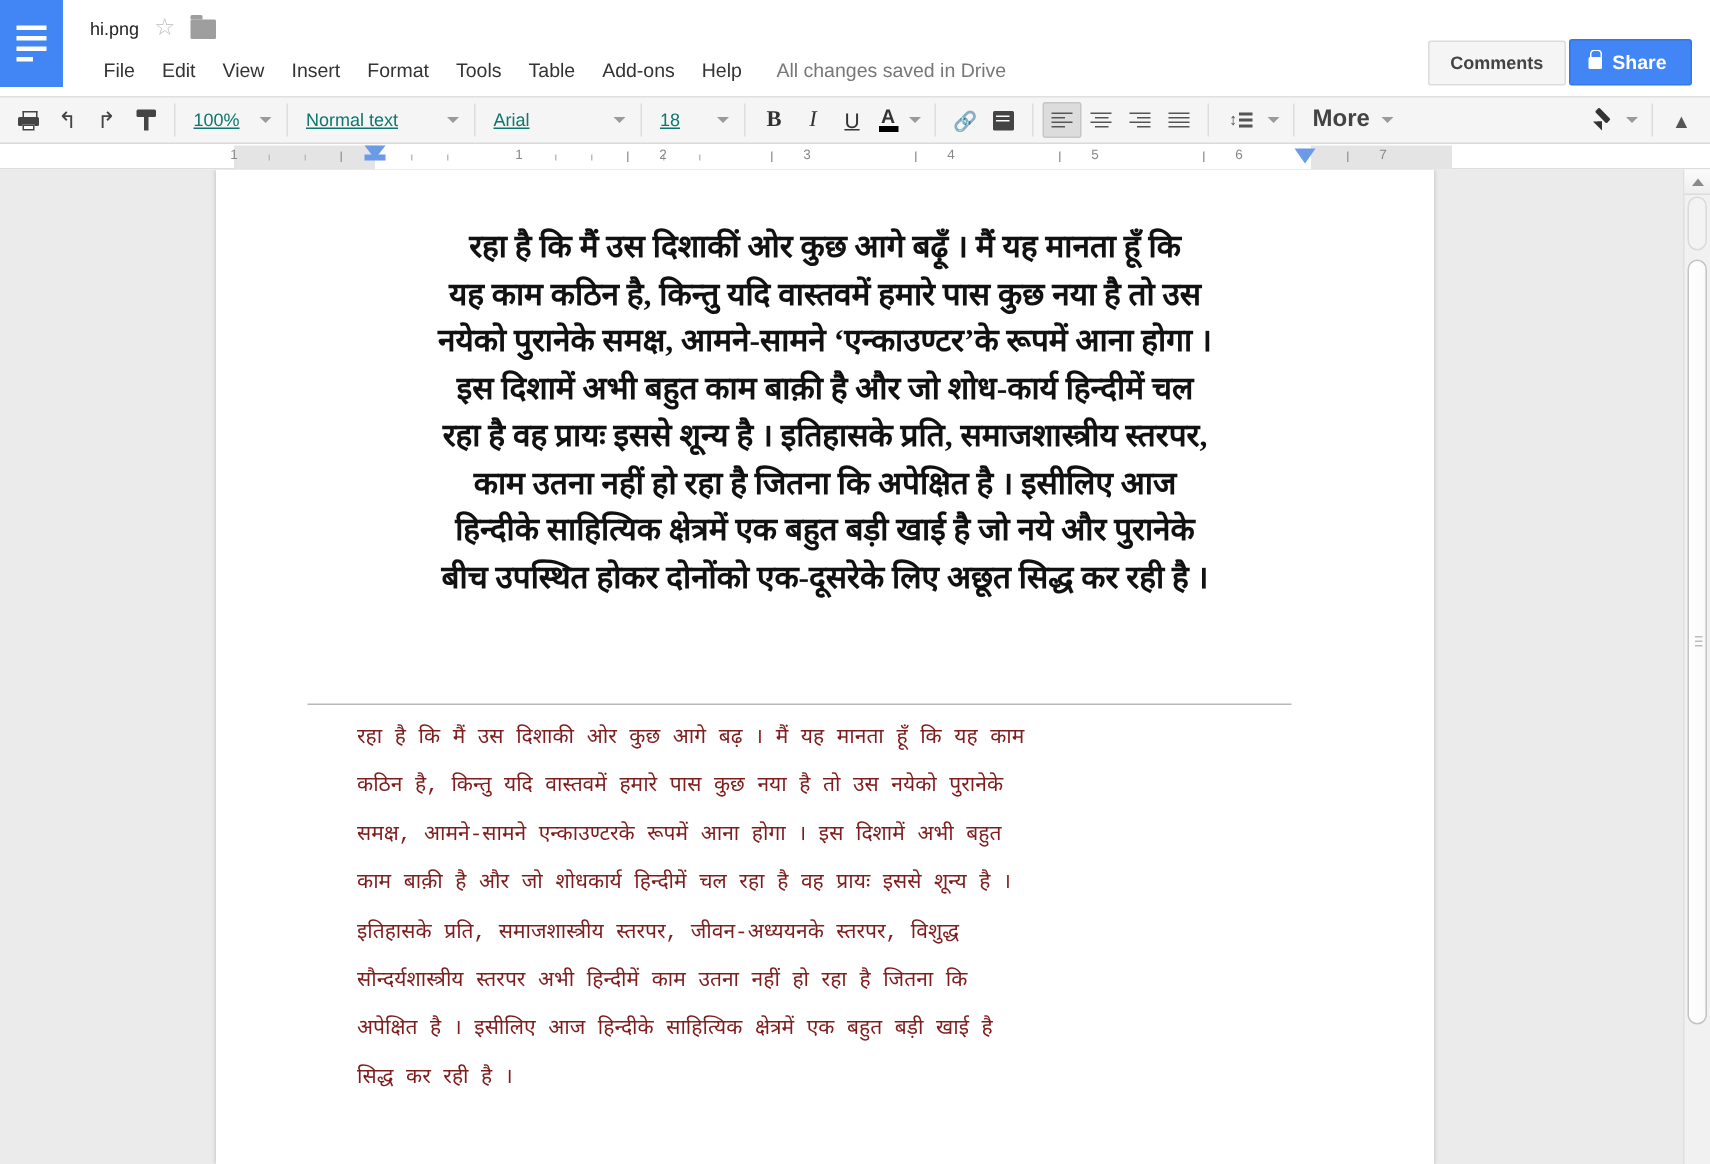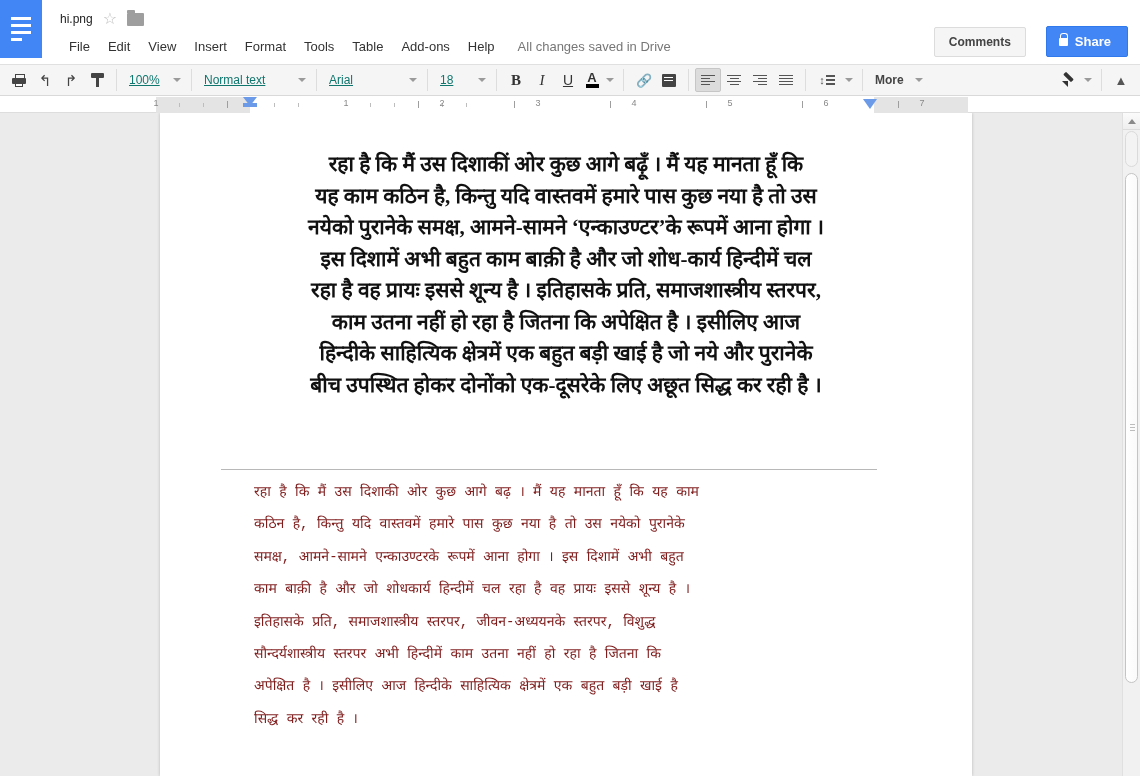--- a/index.html
+++ b/index.html
@@ -48,21 +48,21 @@
     display: flex; align-items: center; gap: 0px;
   }
   .menu-item {
     font-size: 13px; color: #333333; padding: 3px 9px; cursor: pointer; white-space: nowrap;
   }
   .save-state {
     font-size: 13px; color: #777777; margin-left: 14px; white-space: nowrap;
   }
 
   .header-actions {
-    position: absolute; right: 12px; top: 26px; display: flex; align-items: center; gap: 20px;
+    position: absolute; right: 12px; top: 26px; display: flex; align-items: center; gap: 2px;
   }
   .btn-comments {
     font-size: 12px; font-weight: bold; color: #444444;
     background: #f5f5f5; border: 1px solid #dcdcdc; border-radius: 2px;
     padding: 7px 14px; cursor: pointer; white-space: nowrap;
   }
   .btn-share {
     font-size: 13px; font-weight: bold; color: #ffffff;
     background: #4285f4; border: 1px solid #3079ed; border-radius: 2px;
     padding: 7px 16px 7px 12px; cursor: pointer; display: flex; align-items: center; gap: 7px;
@@ -91,21 +91,21 @@
   .tbtn.sel { background: #dcdcdc; border: 1px solid #c6c6c6; }
   .tcombo {
     display: flex; align-items: center; justify-content: space-between;
     height: 24px; cursor: pointer; border-radius: 2px; padding: 0 4px 0 6px; gap: 8px;
   }
   .tcombo .lbl { font-size: 12px; color: #0f766e; white-space: nowrap; text-decoration: underline; }
   .caret {
     width: 0; height: 0; border-left: 4px solid transparent; border-right: 4px solid transparent;
     border-top: 4px solid #9a9a9a;
   }
-  .more-lbl { font-size: 12px; font-weight: bold; color: #444444; }
+  .more-lbl { font-size: 16px; font-weight: bold; color: #444444; }
 
   
   .g-print { width: 14px; height: 13px; position: relative; }
   .g-print:before { content:""; position:absolute; left:3px; top:0; width:8px; height:4px; border:1.5px solid #444; border-bottom:none;}
   .g-print:after { content:""; position:absolute; left:0; top:4px; width:14px; height:6px; background:#444; border-radius:1px;}
   .g-printpaper { position:absolute; left:3px; top:9px; width:8px; height:4px; background:#fff; border:1.5px solid #444; z-index:2;}
   .g-undo, .g-redo { font-size: 15px; color: #444; line-height: 15px; }
   .g-paint { width:13px;height:14px;position:relative;}
   .g-paint:before{content:"";position:absolute;left:0;top:0;width:13px;height:5px;background:#444;border-radius:1px;}
   .g-paint:after{content:"";position:absolute;left:5px;top:5px;width:3px;height:9px;background:#444;}
@@ -151,21 +151,21 @@
     position:absolute; top:2px; width:0;height:0;
     border-left:7px solid transparent;border-right:7px solid transparent;border-top:10px solid #6a9ae8;
   }
 
   
   .canvas {
     position: absolute; top: 113px; left: 0; width: 1122px; height: 663px;
     background: #ebebeb; overflow: hidden;
   }
   .page {
-    position: absolute; top: 0px; left: 160px; width: 812px; min-height: 663px;
+    position: absolute; top: 0px; left: 144px; width: 812px; min-height: 663px;
     background: #ffffff; box-shadow: 0 0 3px rgba(0,0,0,0.22);
   }
   .block-scan {
     position: absolute; top: 36px; left: 0px; width: 812px;
     padding: 0 20px;
   }
   .scan-line {
     font-family: "Liberation Serif", serif;
     font-weight: bold;
     font-size: 21px;

